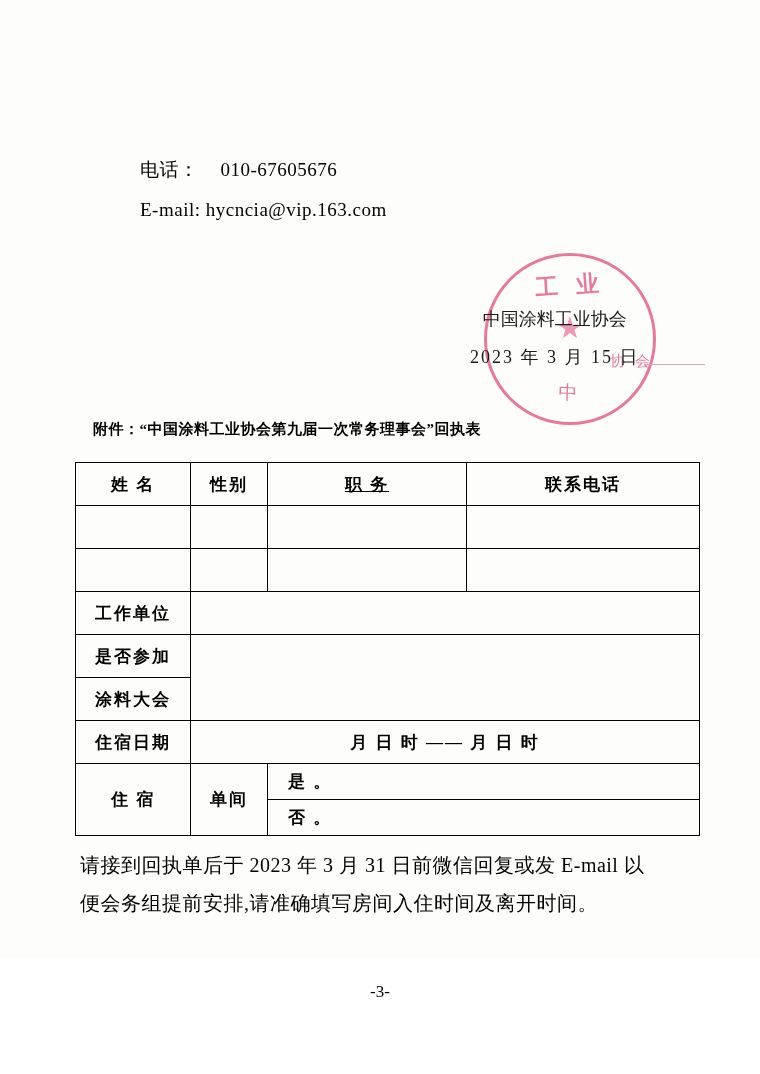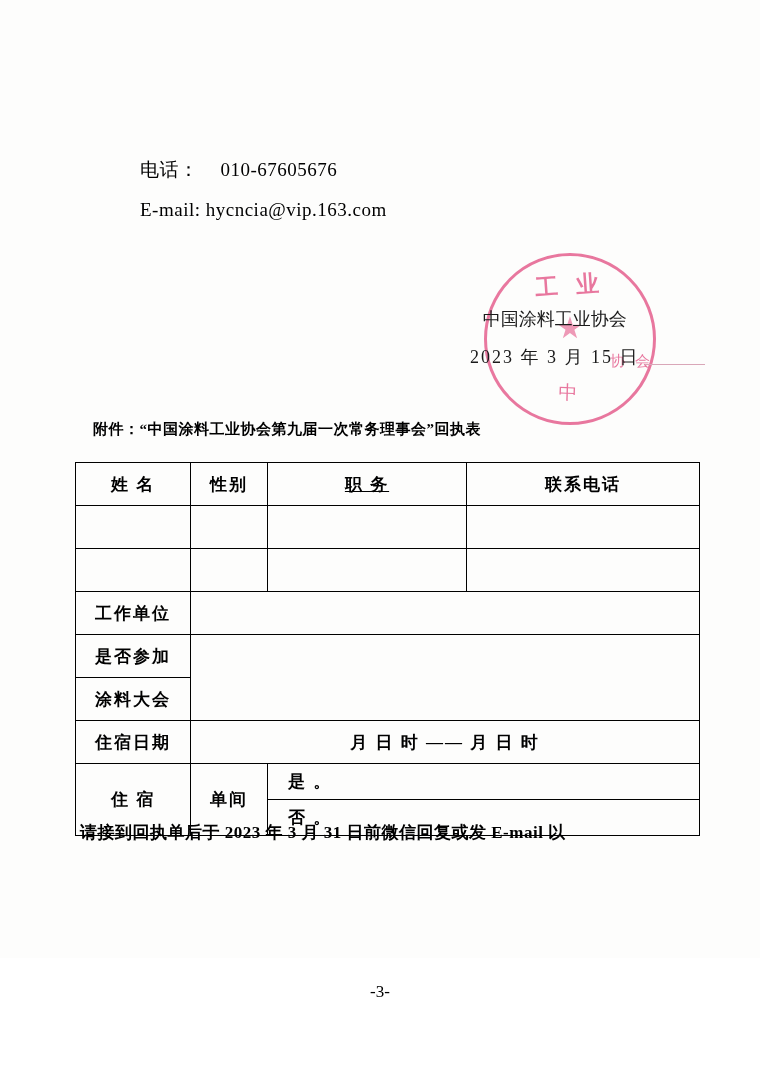--- a/index.html
+++ b/index.html
@@ -170,25 +170,25 @@
   .cell-yes, .cell-no {
     text-align: left !important;
     padding-left: 20px !important;
     height: 35px !important;
   }
 
   
   .note {
     position: absolute;
     left: 80px;
-    top: 814px;
+    top: 846px;
     width: 592px;
-    font-size: 17px;
+    font-size: 20px;
     line-height: 38px;
-    font-weight: bold;
+    font-weight: normal;
     letter-spacing: 0.5px;
     font-family: "Liberation Serif", serif;
   }
   .page-num {
     position: absolute;
     left: 0;
     top: 982px;
     width: 760px;
     text-align: center;
     font-size: 17px;
@@ -267,17 +267,18 @@
         <td class="cell-yes" colspan="2">是 。</td>
       </tr>
       <tr>
         <td class="cell-no" colspan="2">否 。</td>
       </tr>
     </tbody>
   </table>
 
   <div class="note">
     <div>请接到回执单后于 2023 年 3 月 31 日前微信回复或发 E-mail 以</div>
+    <div>便会务组提前安排,请准确填写房间入住时间及离开时间。</div>
   </div>
 
   <div class="page-num">-3-</div>
 
 </div>
 
 </body></html>

